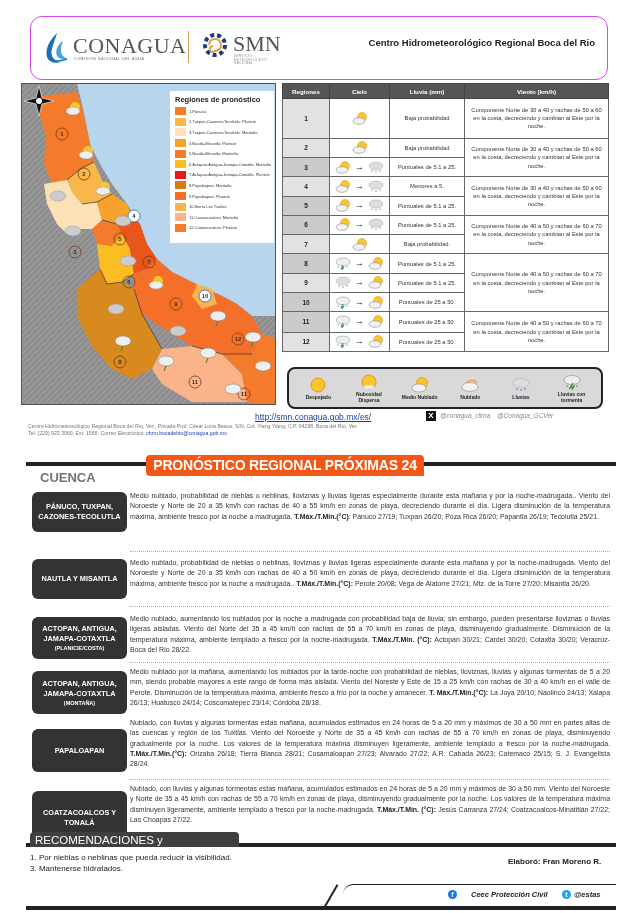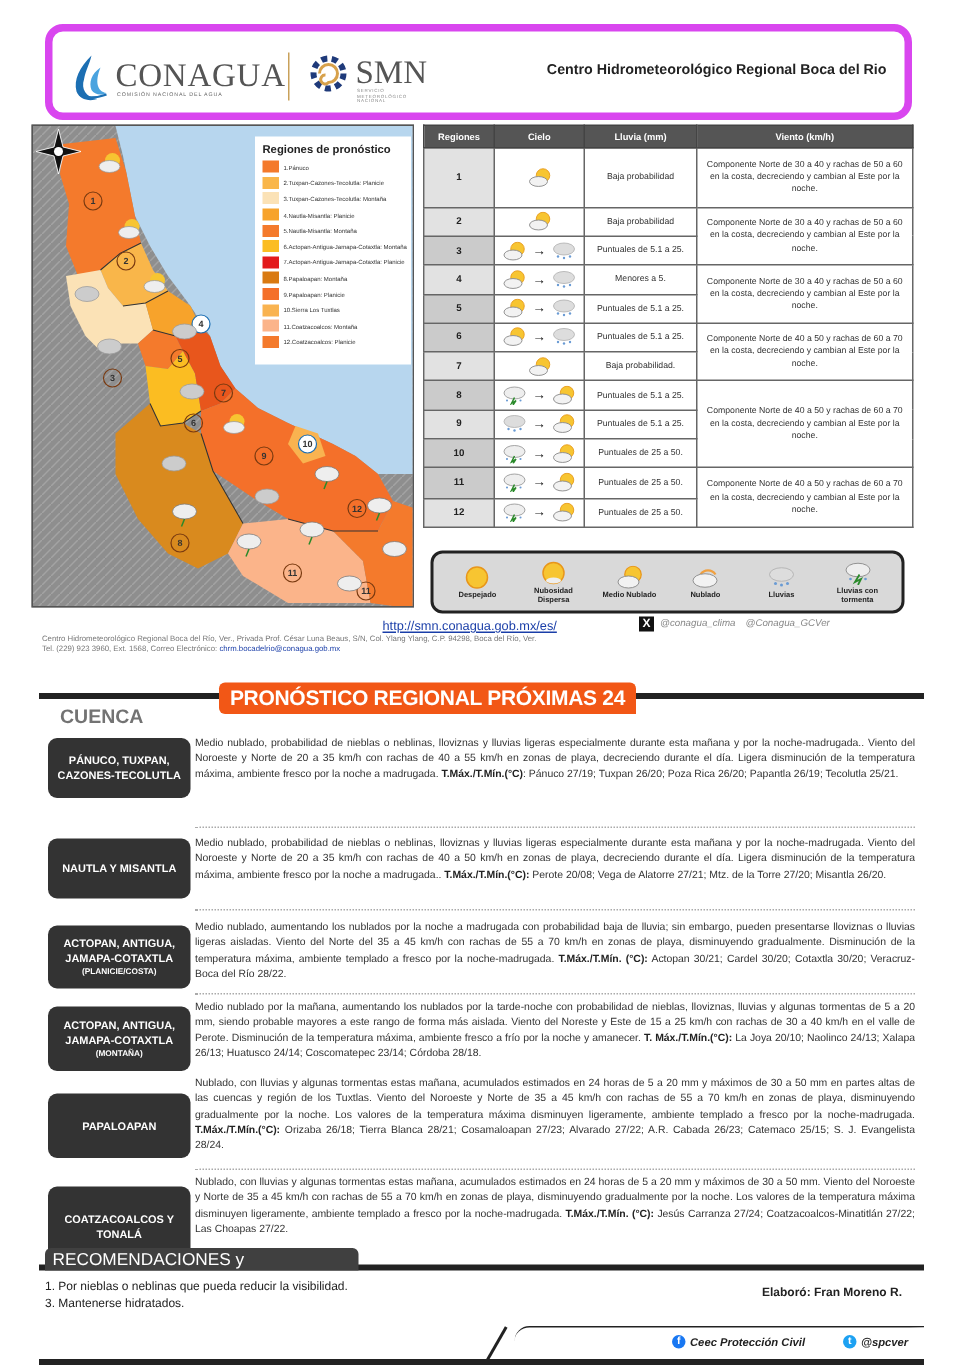--- a/index.html
+++ b/index.html
@@ -1,17 +1,17 @@
 <!DOCTYPE html>
 <html><head>
 <meta charset="utf-8">
 <style>
 *{box-sizing:border-box;margin:0;padding:0}
 body{width:640px;height:913px;background:#fff;font-family:"Liberation Sans",sans-serif;color:#222;position:relative;overflow:hidden}
-.header{position:absolute;left:30px;top:16px;width:578px;height:64px;border:5px solid #d946ef;border-radius:12px;background:#fff}
+.header{position:absolute;left:30px;top:16px;width:578px;height:64px;border:1px solid #d946ef;border-radius:12px;background:#fff}
 .logo-conagua{position:absolute;left:12px;top:12px;width:140px;height:40px}
 .logo-drop{position:absolute;left:0;top:2px;width:26px;height:34px}
 .logo-text{position:absolute;left:30px;top:4px;font-family:"Liberation Serif",serif;font-size:22px;color:#555;letter-spacing:0.5px}
 .logo-sub{position:absolute;left:31px;top:28px;font-size:3.5px;color:#666;letter-spacing:0.6px}
 .logo-sep{position:absolute;left:157px;top:14px;width:1px;height:32px;background:#c9a15a}
 .logo-smn{position:absolute;left:170px;top:10px;width:100px;height:44px}
 .smn-gear{position:absolute;left:0;top:2px;width:28px;height:32px}
 .smn-text{position:absolute;left:32px;top:4px;font-family:"Liberation Serif",serif;font-size:22px;color:#555}
 .smn-sub{position:absolute;left:33px;top:28px;font-size:3px;color:#888;line-height:3.6px;letter-spacing:0.5px}
 .hdr-title{position:absolute;right:12px;top:20px;text-align:right;font-size:9.5px;font-weight:bold;color:#222}
@@ -59,21 +59,21 @@
 .bdesc{position:absolute;left:130px;width:480px;font-size:6.95px;color:#333;text-align:justify;line-height:10.3px}
 .bdesc b{color:#222}
 .dots{position:absolute;left:130px;width:480px;border-top:1.3px dotted #aaa}
 
 .rec-line{position:absolute;left:26px;top:843px;width:590px;height:4px;background:#222}
 .rec-banner{position:absolute;left:30px;top:832px;width:209px;height:15px;background:#404040;color:#fff;font-weight:normal;font-size:11.5px;line-height:17px;padding-left:5px;border-radius:4px 4px 0 0}
 .rec-list{position:absolute;left:30px;top:852px;font-size:8px;font-weight:normal;color:#222;line-height:11.3px;list-style:none}
 .elab{position:absolute;left:508px;top:857px;font-size:8px;font-weight:bold;color:#222}
 .soc-box{position:absolute;left:343px;top:884px;width:273px;height:20px;border-top:1.5px solid #222;border-radius:10px 0 0 0}
 .soc-slash{position:absolute;left:330px;top:883px;width:2px;height:26px;background:#222;transform:rotate(30deg)}
-.soc1{position:absolute;left:448px;top:890px;font-size:7.5px;font-weight:bold;font-style:italic;color:#222;display:flex;align-items:center;gap:3px}
+.soc1{position:absolute;left:448px;top:890px;font-size:7.5px;font-weight:bold;font-style:italic;color:#222;display:flex;align-items:center;gap:14px}
 .soc2{position:absolute;left:562px;top:890px;font-size:7.5px;font-weight:bold;font-style:italic;color:#222;display:flex;align-items:center;gap:3px}
 .soc-ico{width:9px;height:9px;border-radius:50%;background:#1877f2;color:#fff;font-size:7px;line-height:9px;text-align:center;font-style:normal}
 .soc-ico.tw{background:#1da1f2}
 .bottom-line{position:absolute;left:26px;top:906px;width:590px;height:4px;background:#222}
 </style>
 </head>
 <body>
 
 <div class="header">
   <div class="logo-conagua">
@@ -638,15 +638,15 @@
 </ul>
 <div class="elab">Elaboró: Fran Moreno R.</div>
 <div class="soc-slash"></div>
 <div class="soc-box"></div>
 <div class="soc1">
     <span class="soc-ico">f</span>
     <span>Ceec Protección Civil</span>
   </div>
 <div class="soc2">
     <span class="soc-ico tw">t</span>
-    <span>@spcver</span>
+    <span>@estas</span>
   </div>
 <div class="bottom-line"></div>
 
 </body></html>

